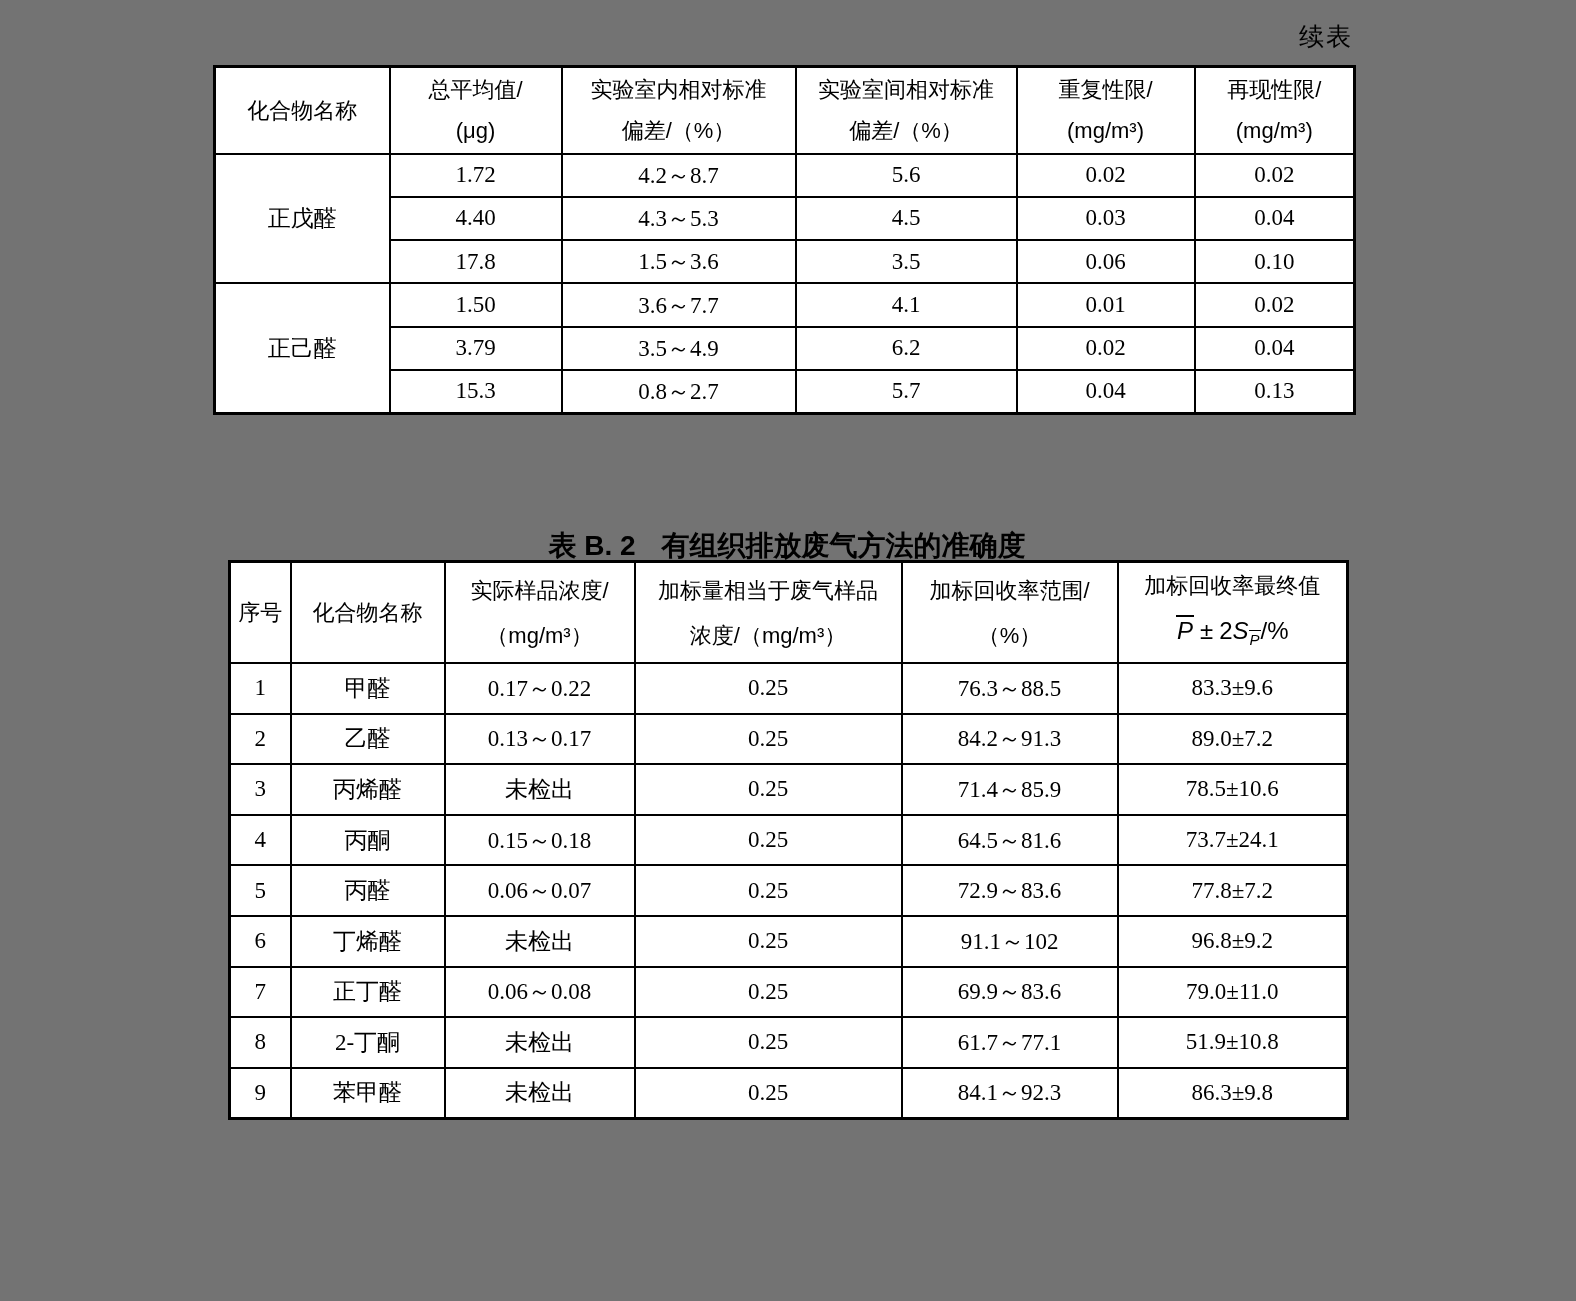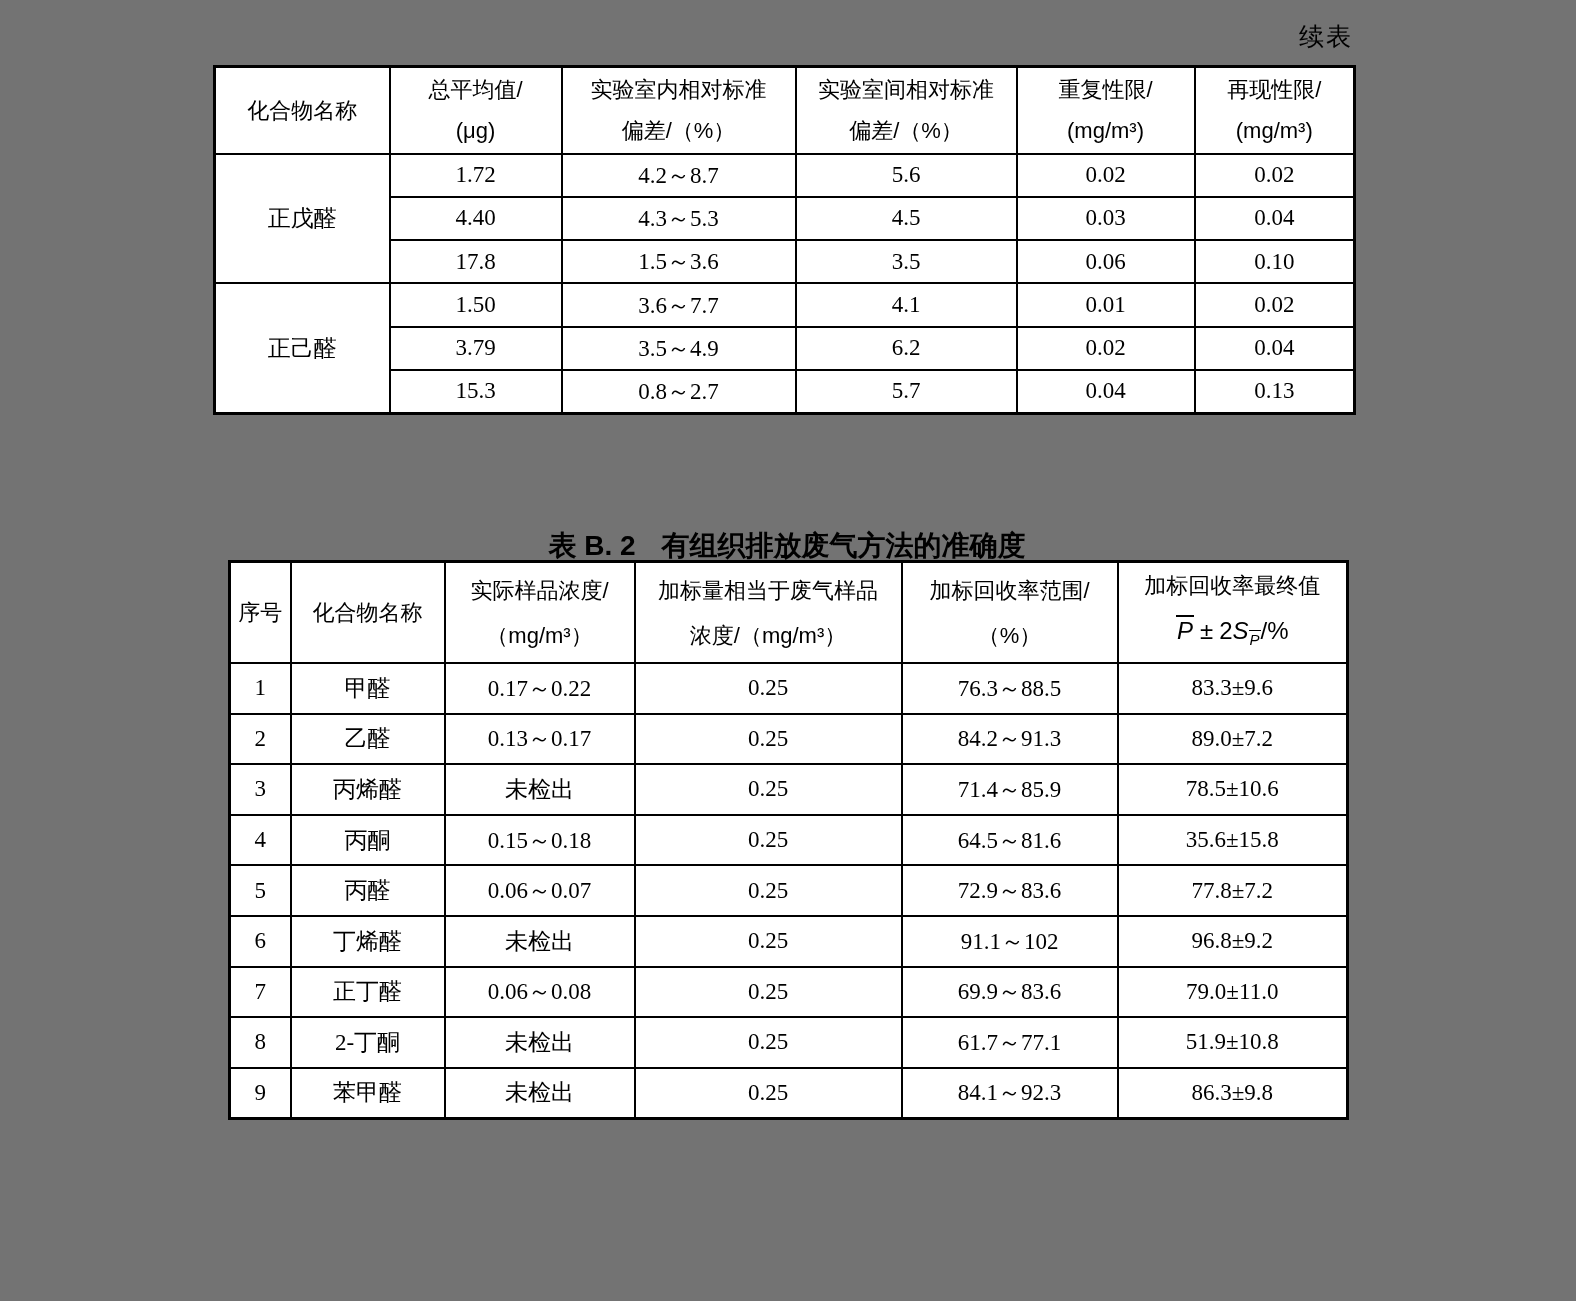--- a/index.html
+++ b/index.html
@@ -189,21 +189,21 @@
         <td>0.25</td>
         <td>71.4～85.9</td>
         <td>78.5±10.6</td>
       </tr>
       <tr>
         <td>4</td>
         <td>丙酮</td>
         <td>0.15～0.18</td>
         <td>0.25</td>
         <td>64.5～81.6</td>
-        <td>35.6±15.8</td>
+        <td>73.7±24.1</td>
       </tr>
       <tr>
         <td>5</td>
         <td>丙醛</td>
         <td>0.06～0.07</td>
         <td>0.25</td>
         <td>72.9～83.6</td>
         <td>77.8±7.2</td>
       </tr>
       <tr>

